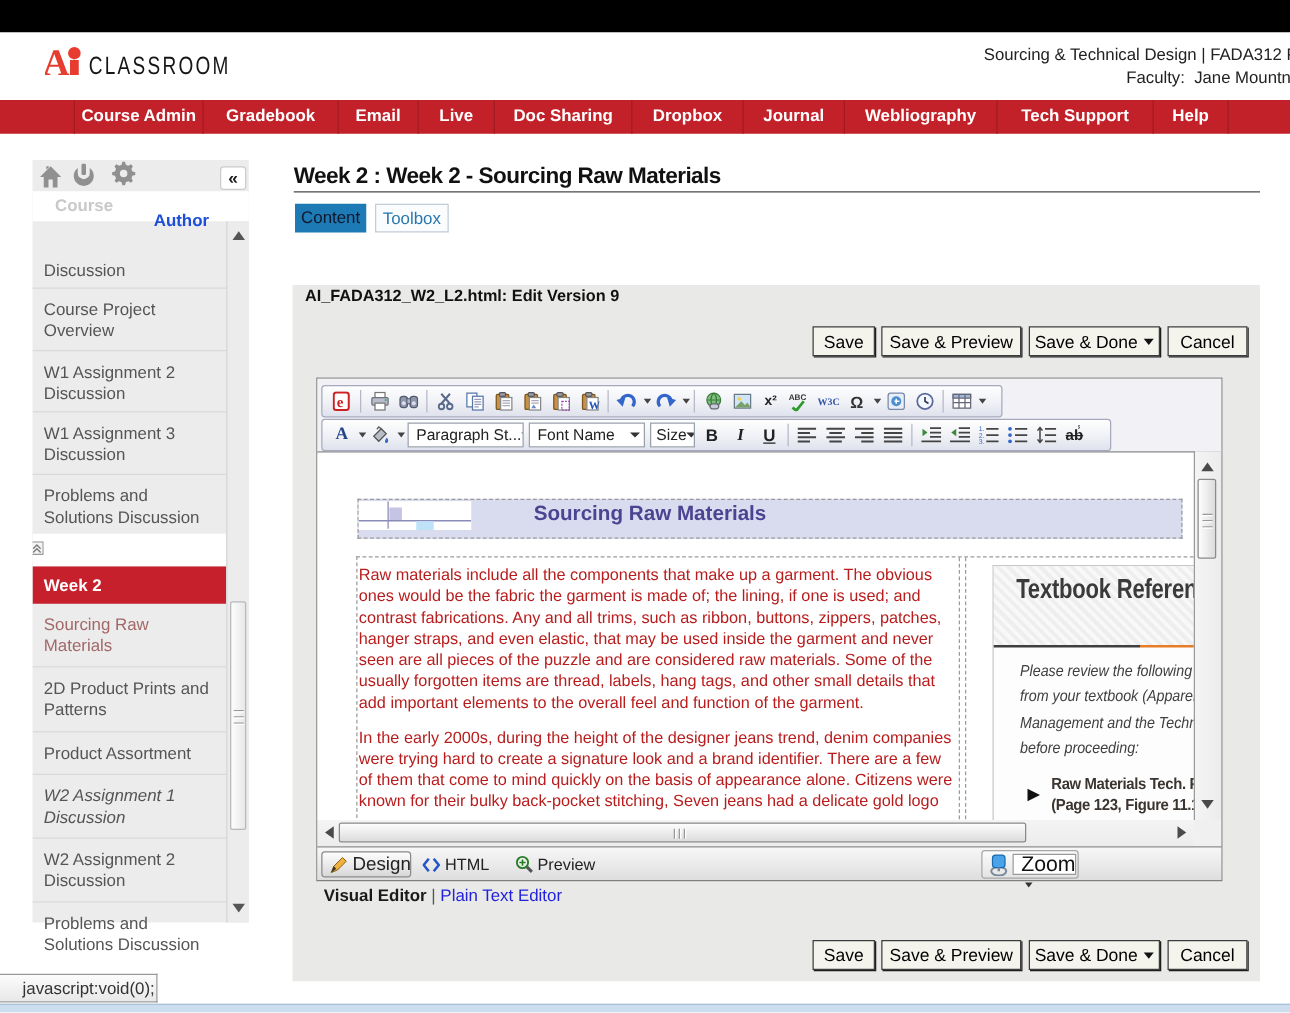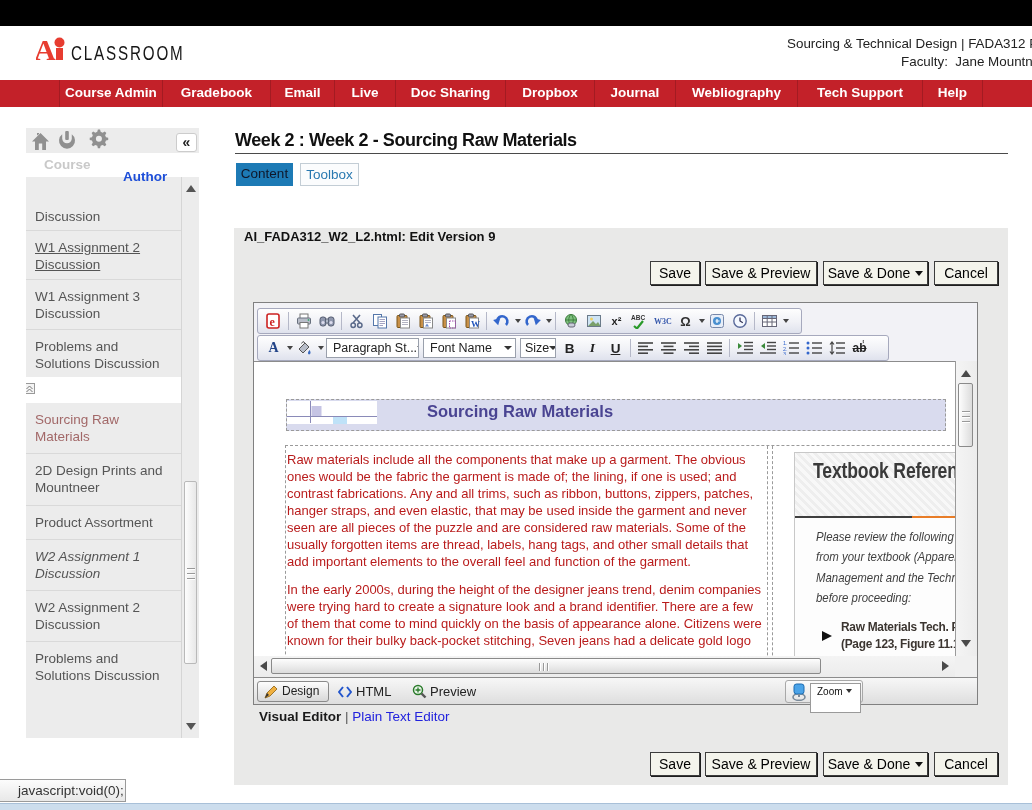--- a/index.html
+++ b/index.html
@@ -93,27 +93,27 @@
 #corner { position:absolute; left:701px; top:353px; width:22px; height:21px; background:#f0f0f0; }
 .sbthumb { background:linear-gradient(90deg,#fdfdfd,#dcdcdc); border:1px solid #8a8a8a;
   border-radius:2px; position:absolute; }
 .arr { position:absolute; width:0; height:0; }
 
 #efoot { position:absolute; left:0; top:374px; width:723px; height:27px;
   border-top:1px solid #8c8c8c;
   background:linear-gradient(180deg,#f7f7f7,#dedede); }
 #dsgbtn { position:absolute; left:3px; top:3px; width:72px; height:21px;
   border:1px solid #8a8a8a; border-radius:3px;
-  background:linear-gradient(180deg,#fdfdfd,#d8d8d8); font-size:12px; color:#222;
+  background:linear-gradient(180deg,#fdfdfd,#d8d8d8); font-size:15px; color:#222;
   line-height:19px; padding-left:24px; }
 .ftxt { position:absolute; top:6px; font-size:13px; color:#222; }
 #zoombox { position:absolute; left:531px; top:2px; width:78px; height:23px;
   border:1px solid #a8a8a8; border-radius:3px; background:linear-gradient(180deg,#fbfbfb,#e4e4e4); }
-#zoomdd { position:absolute; left:24px; top:2px; width:51px; height:30px; background:#fff;
-  border:1px solid #9a9a9a; font-size:10px; line-height:15px; padding-left:6px; color:#111; }
+#zoomdd { position:absolute; left:24px; top:2px; width:51px; height:17px; background:#fff;
+  border:1px solid #9a9a9a; font-size:17px; line-height:15px; padding-left:6px; color:#111; }
 
 #veline { left:259px; top:709px; font-size:13.5px; color:#555; }
 #veline b { color:#1a1a1a; }
 #veline a { color:#2222dd; text-decoration:none; }
 
 #jstip { left:0px; top:779px; width:126px; height:23px; font-size:14px; background:linear-gradient(180deg,#fcfcfc,#e8e8e8);
   border:1px solid #9a9a9a; border-left:none; font-size:13.5px; color:#333;
   line-height:21px; padding-left:18px; }
 #bluebar { left:0; top:803px; width:1032px; height:7px; background:#ccdded;
   border-top:1px solid #a8c0d8; }
@@ -186,31 +186,33 @@
         </g>
       </svg>
     </div>
     <div id="collapse">«</div>
     <div id="sbtabs">
         <span class="c">Course</span>
         <span class="a">Author</span>
       </div>
     <div id="sblist">
       <div class="sbitem" style="padding-top:0; height:23px; line-height:17px; overflow:hidden; margin-top:-3px;">Discussion</div>
-      <div class="sbitem" style="height:49px;text-decoration:underline;">W1 Assignment 2 Discussion</div>
+      <div class="sbitem" style="height:50px;">Course Project Overview</div>
+      <div class="sbitem" style="height:49px;">W1 Assignment 2 Discussion</div>
       <div class="sbitem" style="height:50px;">W1 Assignment 3 Discussion</div>
       <div class="sbitem" style="height:47px; border-bottom:none;">Problems and Solutions Discussion</div>
       <div class="sbitem sbwhite" style="height:26px; padding-top:0;">
         <svg width="11" height="11" style="position:absolute;left:-2px;top:6px">
           <rect x="0.5" y="0.5" width="10" height="10" fill="#f4f4f4" stroke="#999"></rect>
           <path d="M2.5 6 L5.5 3 L8.5 6 M2.5 9 L5.5 6 L8.5 9" stroke="#777" fill="none"></path>
         </svg>
       </div>
+      <div class="sbitem sbred" style="height:30px; padding-top:7px;">Week 2</div>
       <div class="sbitem sbrose" style="height:51px;">Sourcing Raw Materials</div>
-      <div class="sbitem" style="height:52px;">2D Design Prints and Mountneer</div>
+      <div class="sbitem" style="height:52px;">2D Product Prints and Patterns</div>
       <div class="sbitem" style="height:34px;">Product Assortment</div>
       <div class="sbitem" style="height:51px;font-style:italic;">W2 Assignment 1 Discussion</div>
       <div class="sbitem" style="height:51px;">W2 Assignment 2 Discussion</div>
       <div class="sbitem" style="height:49px; border-bottom:none;">Problems and Solutions Discussion</div>
     </div>
     <div id="sbscroll">
       <div class="arr" style="left:4px;top:8px;border-left:5px solid transparent;border-right:5px solid transparent;border-bottom:7px solid #555;"></div>
       <div class="sb-thumb">
         <div class="gripv" style="top:86px"></div>
         <div class="gripv" style="top:91px"></div>

